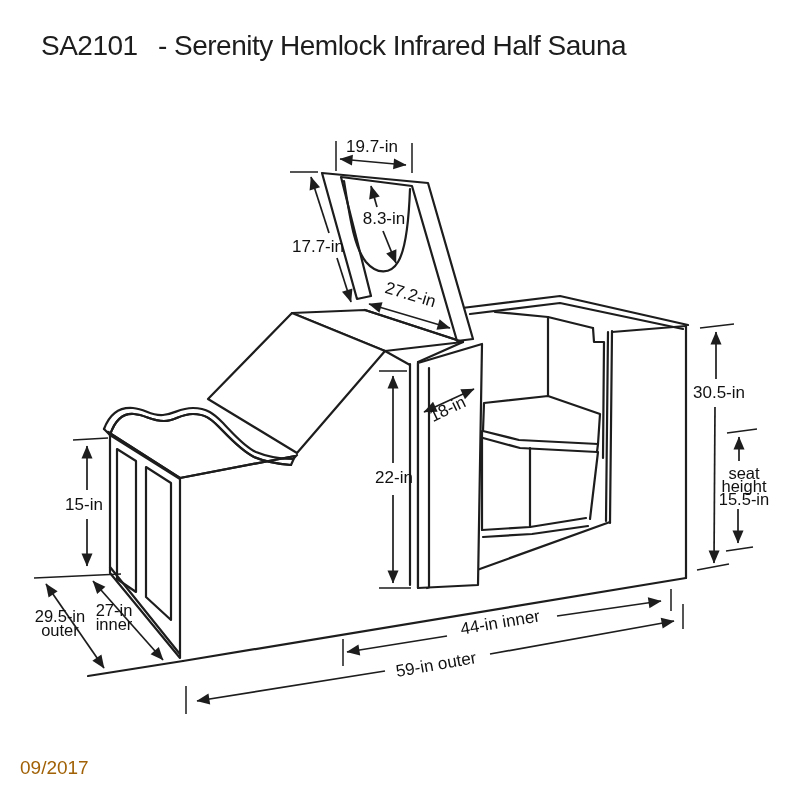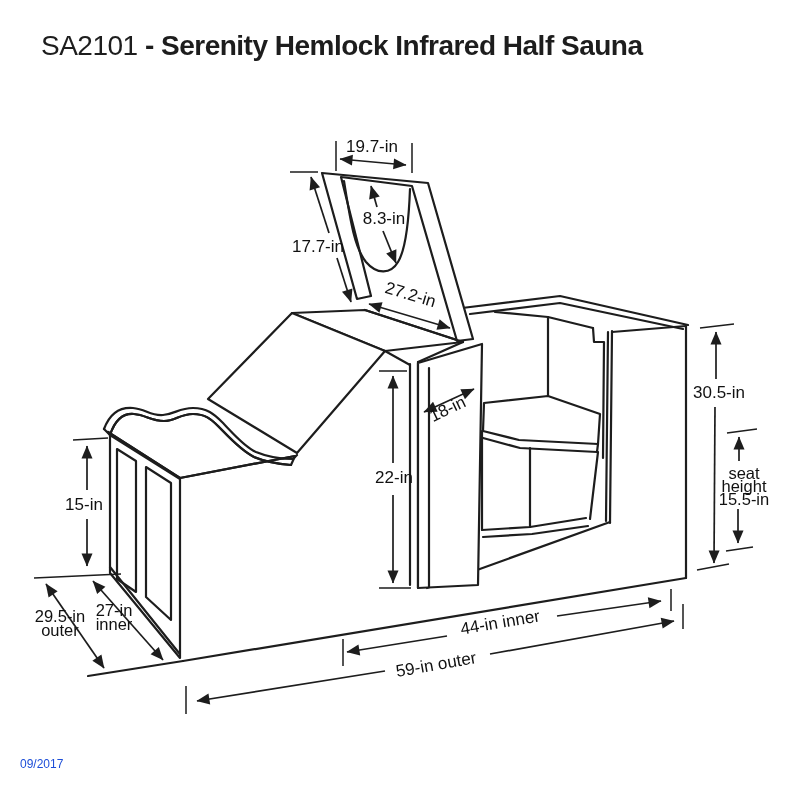--- a/index.html
+++ b/index.html
@@ -1,21 +1,21 @@
 <!DOCTYPE html>
 <html><head>
 <meta charset="utf-8">
 <style>
   html,body{margin:0;padding:0;background:#ffffff;}
   body{width:800px;height:800px;position:relative;overflow:hidden;
        font-family:"Liberation Sans", sans-serif;color:#1d1d1d;}
   .title{position:absolute;left:41px;top:30px;font-size:28px;letter-spacing:-0.5px;white-space:nowrap;}
   .title .model{font-weight:400;}
-  .title .rest{font-weight:700;}
-  .date{position:absolute;left:20px;top:757px;font-size:12px;color:#1d4ed8;}
+  .title .rest{font-weight:400;margin-left:13px;}
+  .date{position:absolute;left:20px;top:757px;font-size:19px;color:#a16207;}
   svg{position:absolute;left:0;top:0;}
   .draw{stroke:#1d1d1d;stroke-width:2.2;fill:none;stroke-linejoin:round;stroke-linecap:round;}
   .fillw{fill:#ffffff;}
   .dim{stroke:#1d1d1d;stroke-width:1.7;fill:none;stroke-linecap:butt;}
   .tick{stroke:#1d1d1d;stroke-width:1.5;fill:none;}
   .lbl{font-family:"Liberation Sans", sans-serif;font-size:17px;fill:#111;stroke:none;}
   .lbl2{font-family:"Liberation Sans", sans-serif;font-size:16.5px;fill:#111;stroke:none;}
 </style>
 </head>
 <body>

